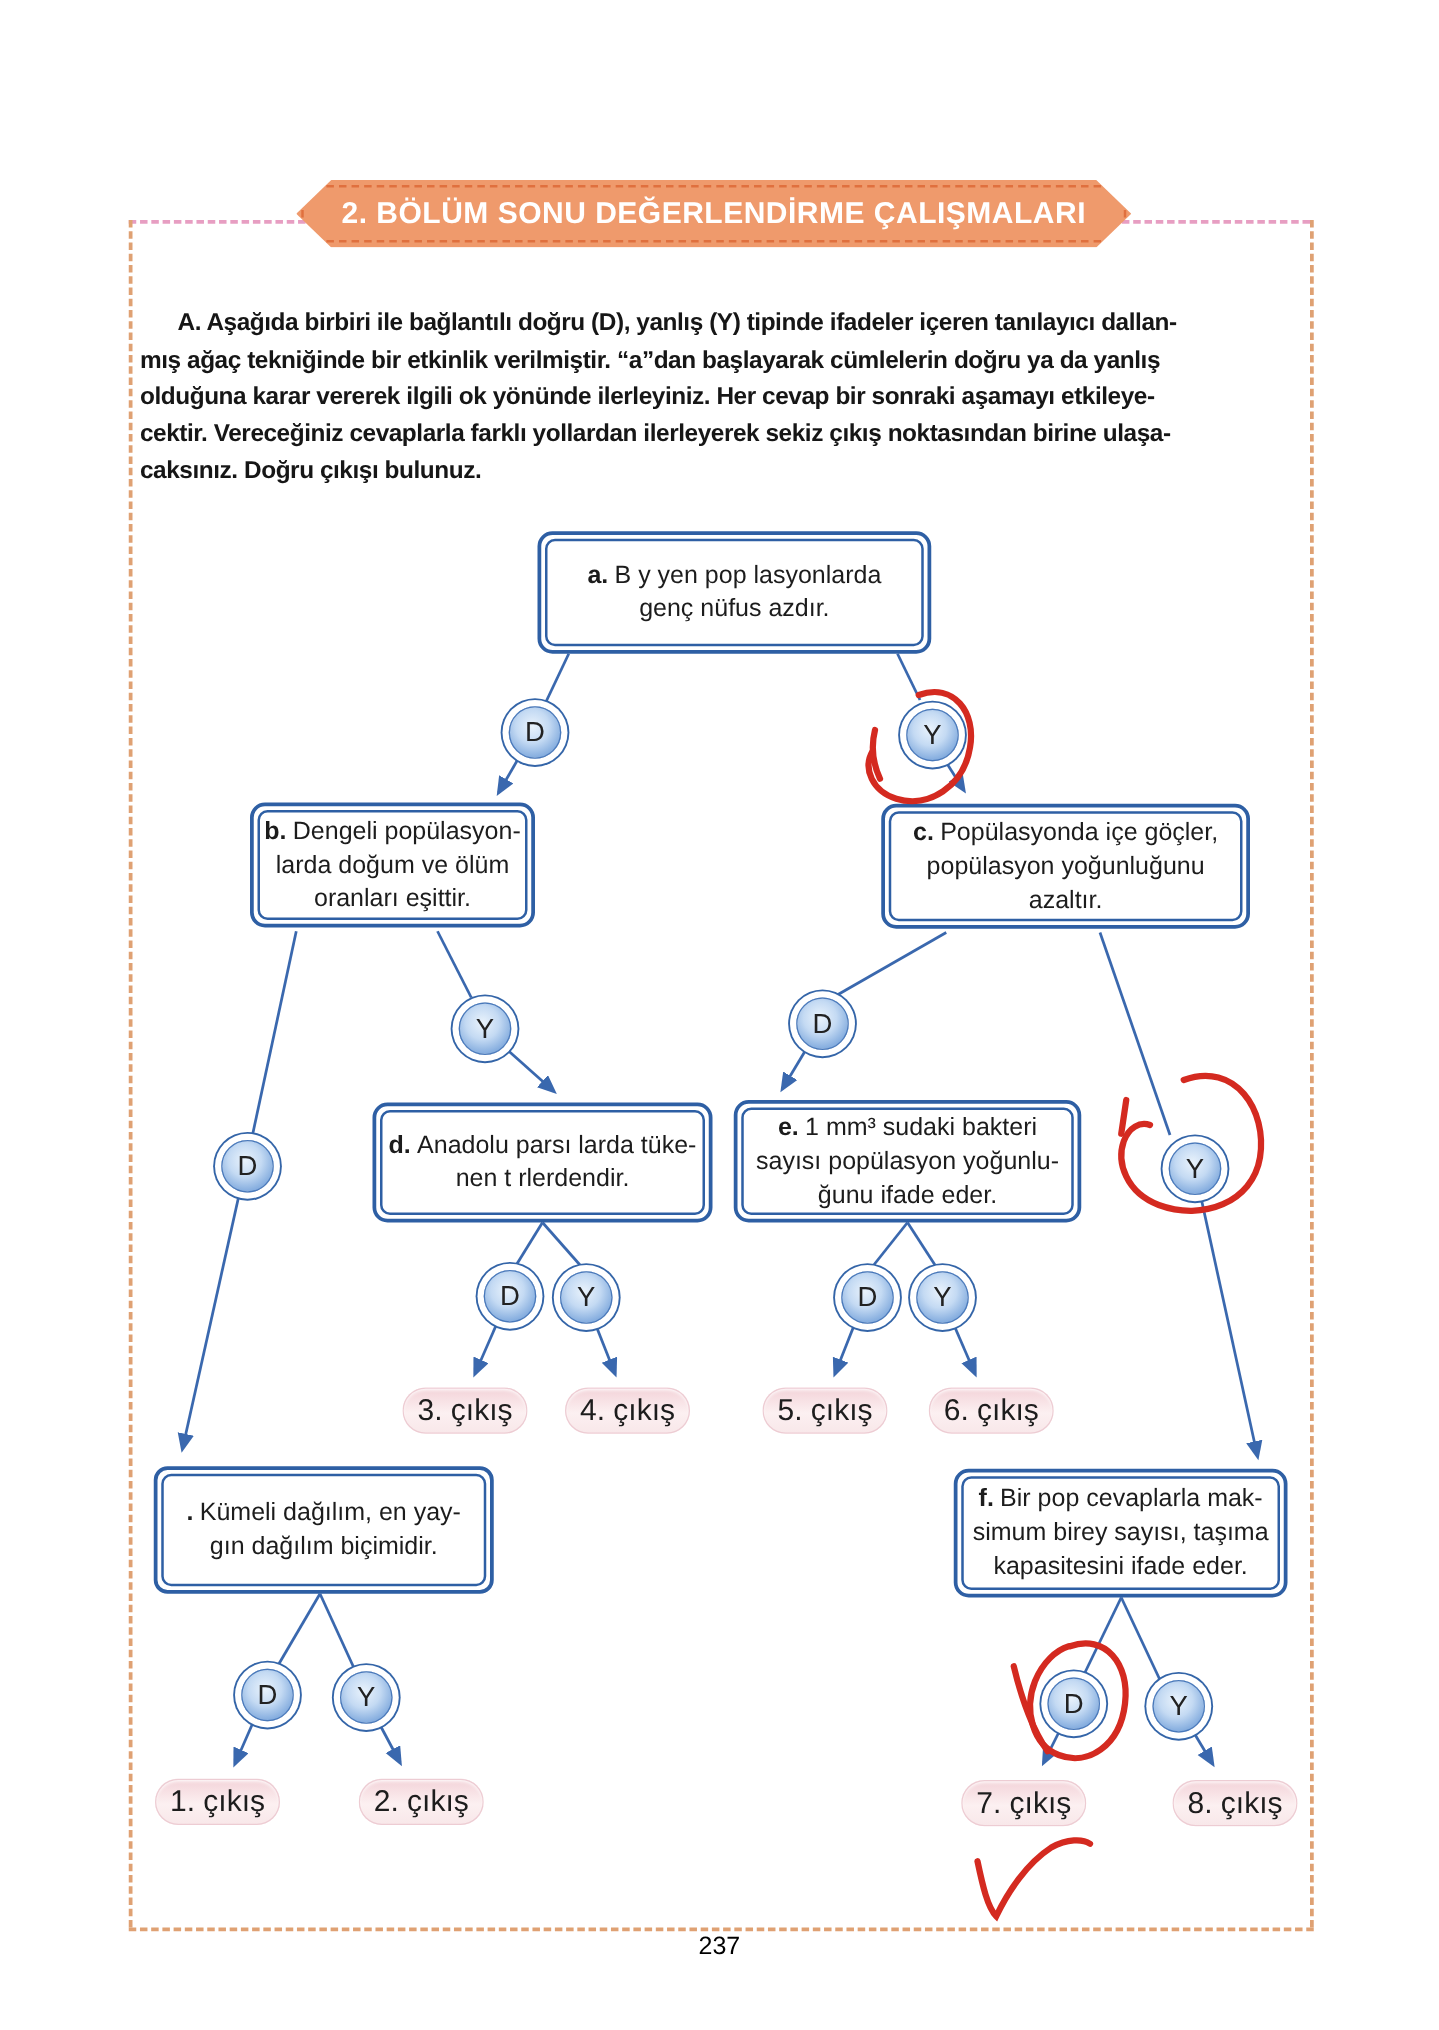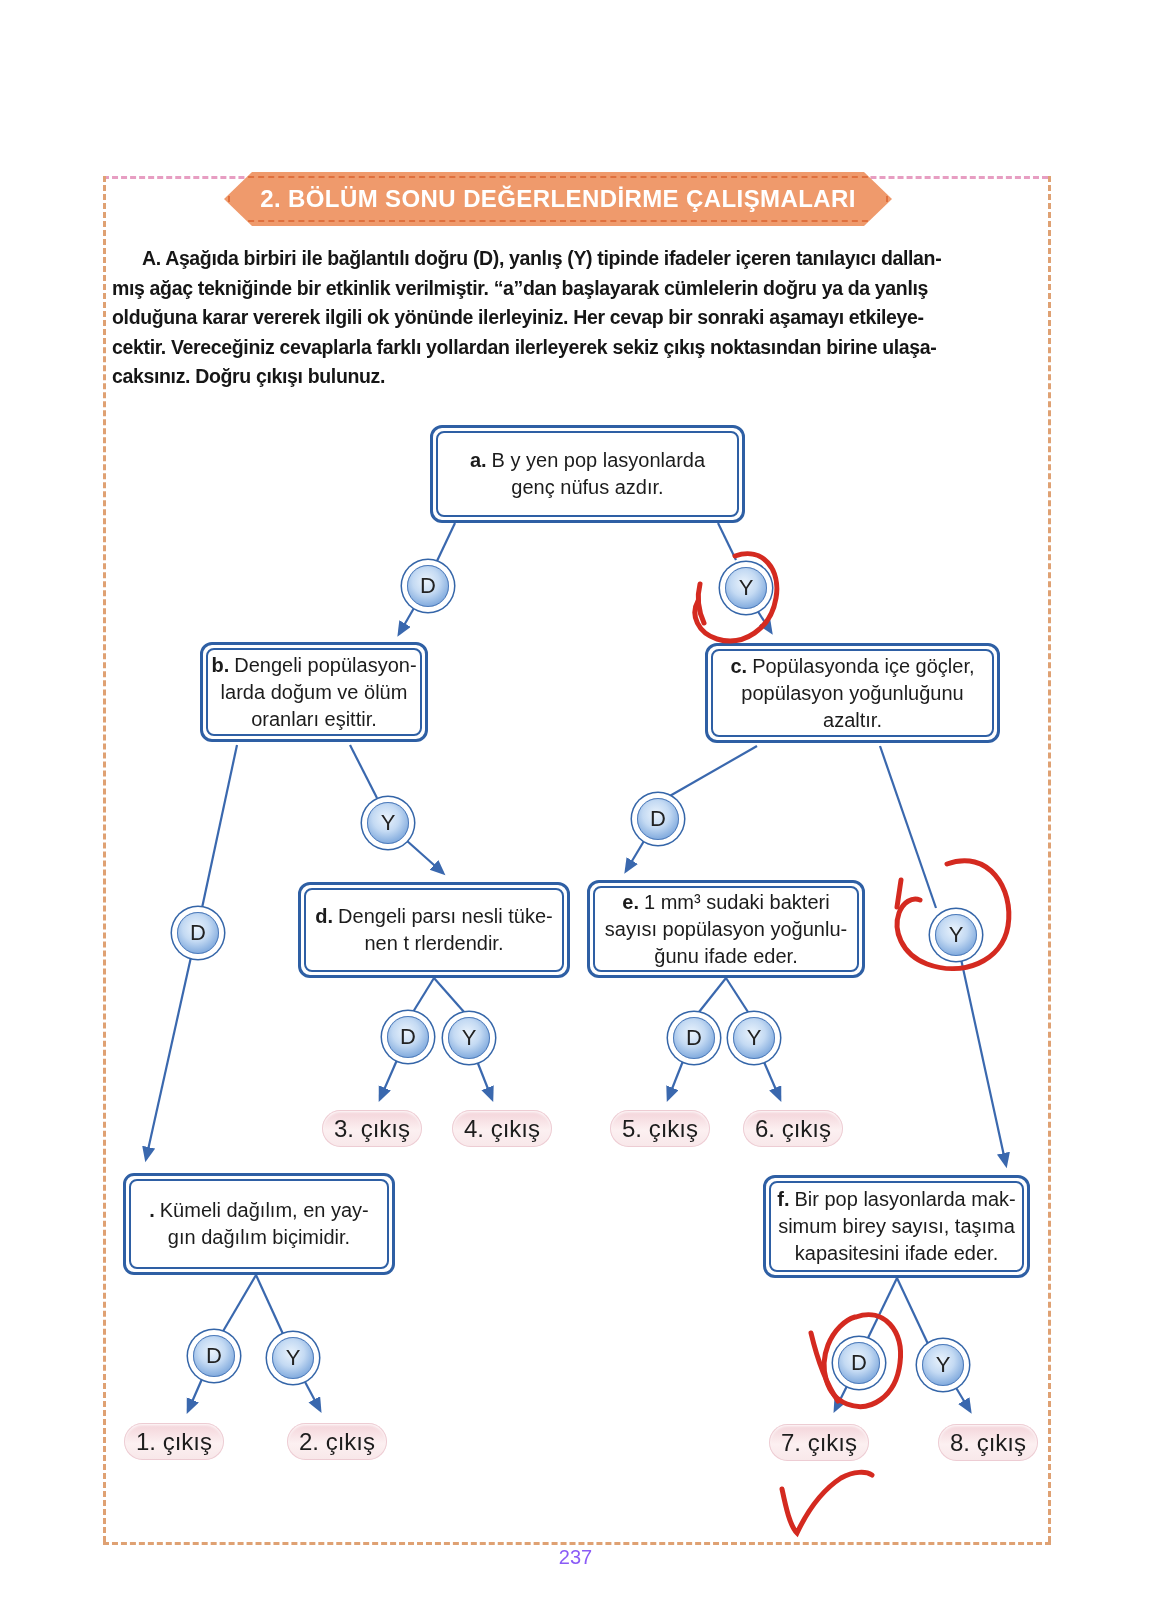--- a/index.html
+++ b/index.html
@@ -7,23 +7,23 @@
         font-family:"Liberation Sans",sans-serif;overflow:hidden;}
 
   
   .dash{position:absolute;z-index:0;}
   .dash-top{left:103px;top:176px;width:945px;height:0;border-top:3px dashed #e79ec2;}
   .dash-left{left:103px;top:176px;width:0;height:1366px;border-left:3px dashed #dfa173;}
   .dash-right{left:1048px;top:176px;width:0;height:1366px;border-left:3px dashed #dfa173;}
   .dash-bottom{left:103px;top:1542px;width:948px;height:0;border-top:3px dashed #dfa173;}
 
   
-  .banner{position:absolute;left:224px;top:144px;width:668px;height:54px;background:#ef9a6c;
+  .banner{position:absolute;left:237px;top:144px;width:668px;height:54px;background:#ef9a6c;
           clip-path:polygon(28px 0,calc(100% - 28px) 0,100% 50%,calc(100% - 28px) 100%,28px 100%,0 50%);
-          display:flex;align-items:center;justify-content:center;z-index:4;margin-top:28px;}
+          display:flex;align-items:center;justify-content:center;z-index:4;}
   .banner-dash{position:absolute;left:4px;right:4px;top:4px;bottom:4px;border:2px dashed #e0703e;}
   .banner-title{position:relative;color:#ffffff;font-weight:bold;font-size:24px;letter-spacing:.4px;}
 
   
   .intro{position:absolute;left:112px;top:231px;width:928px;font-size:19.5px;letter-spacing:-0.35px;
          font-weight:bold;color:#161616;line-height:29.5px;z-index:2;}
   .intro .jline{white-space:nowrap;}
   .intro .first{text-indent:30px;margin-top:13px;}
 
   
@@ -42,21 +42,21 @@
 
   
   .exit{position:absolute;width:100px;height:37px;border-radius:18.5px;
         background:linear-gradient(180deg,#f3d2d8 0%,#fcf0f1 55%,#f8e7e9 100%);
         box-shadow:inset 0 0 0 1px #edccd3, inset 0 2px 3px #ffffff;
         display:flex;align-items:center;justify-content:center;font-size:24px;color:#1d1d1d;z-index:2;}
 
   svg.lines{position:absolute;left:0;top:0;z-index:1;}
   svg.redmarks{position:absolute;left:0;top:0;z-index:5;pointer-events:none;}
 
-  .pagenum{position:absolute;left:0;right:0;top:1546px;text-align:center;font-size:20px;color:#8b5cf6;z-index:2;}
+  .pagenum{position:absolute;left:0;right:0;top:1546px;text-align:center;font-size:20px;color:#000000;z-index:2;}
 </style>
 </head>
 <body>
 
 <div class="page">
 
   <div class="dash dash-top"></div>
   <div class="dash dash-left"></div>
   <div class="dash dash-right"></div>
   <div class="dash dash-bottom"></div>
@@ -132,21 +132,21 @@
   <div class="nbox" style="left:705px;top:643px;width:295px;height:100px;">
     <div class="nbox-in">
       <div><b>c.</b><span>Popülasyonda içe göçler,</span></div>
       <div>popülasyon yoğunluğunu</div>
       <div>azaltır.</div>
     </div>
   </div>
 
   <div class="nbox" style="left:298px;top:882px;width:272px;height:96px;">
     <div class="nbox-in">
-      <div><b>d.</b><span>Dengeli parsı nesli tüke-</span></div>
+      <div><b>d.</b><span>Anadolu parsı larda tüke-</span></div>
       <div>nen t rlerdendir.</div>
     </div>
   </div>
 
   <div class="nbox" style="left:587px;top:880px;width:278px;height:98px;">
     <div class="nbox-in">
       <div><b>e.</b><span>1 mm³ sudaki bakteri</span></div>
       <div>sayısı popülasyon yoğunlu-</div>
       <div>ğunu ifade eder.</div>
     </div>
@@ -154,21 +154,21 @@
 
   <div class="nbox" style="left:123px;top:1173px;width:272px;height:102px;border-radius:11px;">
     <div class="nbox-in">
       <div><b>.</b><span>Kümeli dağılım, en yay-</span></div>
       <div>gın dağılım biçimidir.</div>
     </div>
   </div>
 
   <div class="nbox" style="left:763px;top:1175px;width:267px;height:103px;">
     <div class="nbox-in">
-      <div><b>f.</b><span>Bir pop lasyonlarda mak-</span></div>
+      <div><b>f.</b><span>Bir pop cevaplarla mak-</span></div>
       <div>simum birey sayısı, taşıma</div>
       <div>kapasitesini ifade eder.</div>
     </div>
   </div>
 
   <div class="dy" style="left:407px;top:565px;">D</div>
   <div class="dy" style="left:725px;top:567px;">Y</div>
   <div class="dy" style="left:367px;top:802px;">Y</div>
   <div class="dy" style="left:637px;top:798px;">D</div>
   <div class="dy" style="left:177px;top:912px;">D</div>

